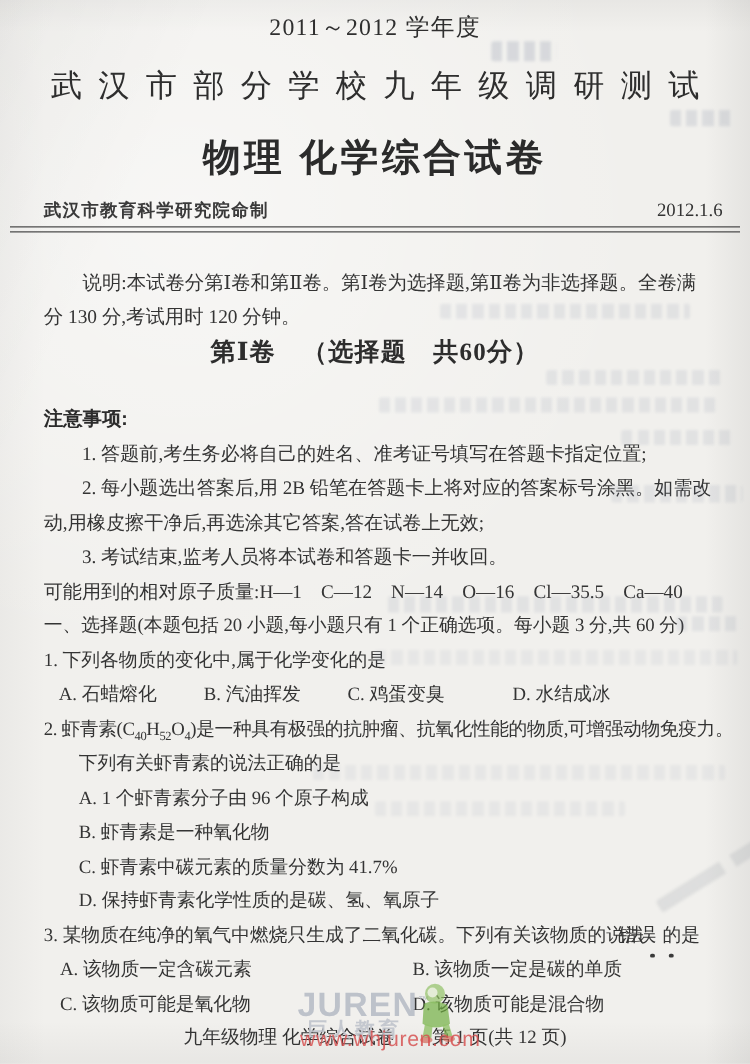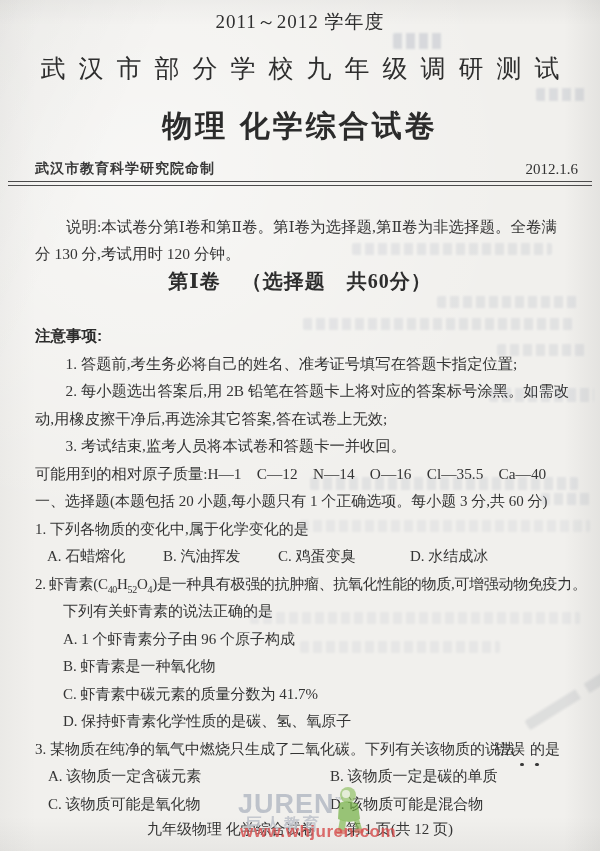--- a/index.html
+++ b/index.html
@@ -55,21 +55,21 @@
   .emdot::after{content:"";position:absolute;left:5px;bottom:-3px;width:3.5px;height:3.5px;
     border-radius:50%;background:#3a3a3a;box-shadow:15px 0 0 #3a3a3a;}
 
   
   .footer{top:820px;font-size:15px;color:#343434;}
   .wm-brand{left:238px;top:789px;font-size:27px;font-weight:bold;letter-spacing:1px;
     font-family:"Liberation Sans","DejaVu Sans",sans-serif;color:#b5bac5;opacity:.85;}
   .wm-tm{font-size:9px;vertical-align:super;}
   .wm-brand-cn{left:246px;top:814px;font-size:16px;font-weight:bold;letter-spacing:3px;
     font-family:"Liberation Sans","DejaVu Sans",sans-serif;color:#c0c4cc;opacity:.9;}
-  .wm-url{left:240px;top:822px;font-size:17px;font-weight:bold;letter-spacing:.5px;
+  .wm-url{left:240px;top:822px;font-size:17px;font-weight:normal;letter-spacing:.5px;
     font-family:"Liberation Sans","DejaVu Sans",sans-serif;color:rgba(214,77,77,.82);z-index:5;text-align:center;}
   .wm-mascot{left:332px;top:785px;width:34px;height:50px;opacity:.8;}
 
   
   .bleed{position:absolute;border-radius:2px;filter:blur(1.1px);pointer-events:none;
     background:repeating-linear-gradient(90deg, rgba(112,124,150,.38) 0 9px, rgba(112,124,150,0) 9px 13px);}
   .o45{opacity:.45;} .o32{opacity:.32;} .o22{opacity:.22;}
   .b1{left:393px;top:33px;width:52px;height:16px;opacity:.55;}
   .b2{left:536px;top:88px;width:52px;height:13px;}
   .b3{left:352px;top:243px;width:200px;height:12px;}

